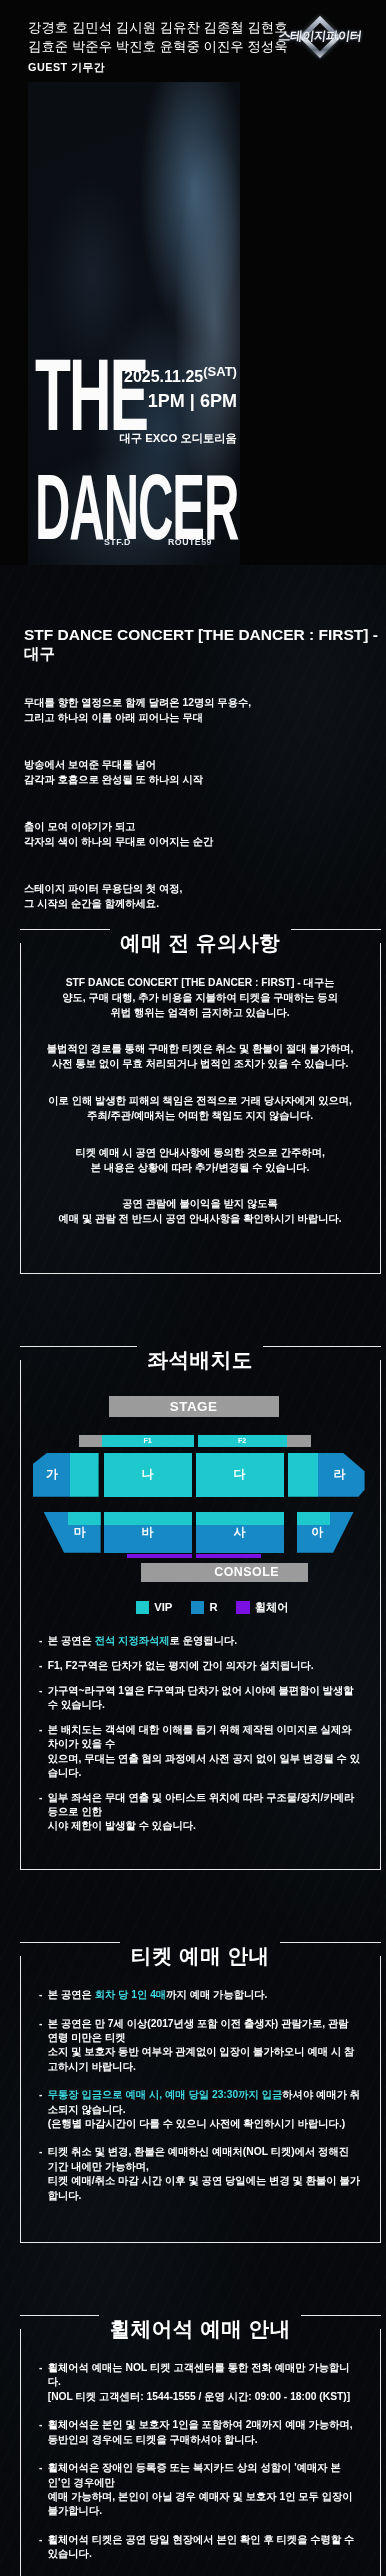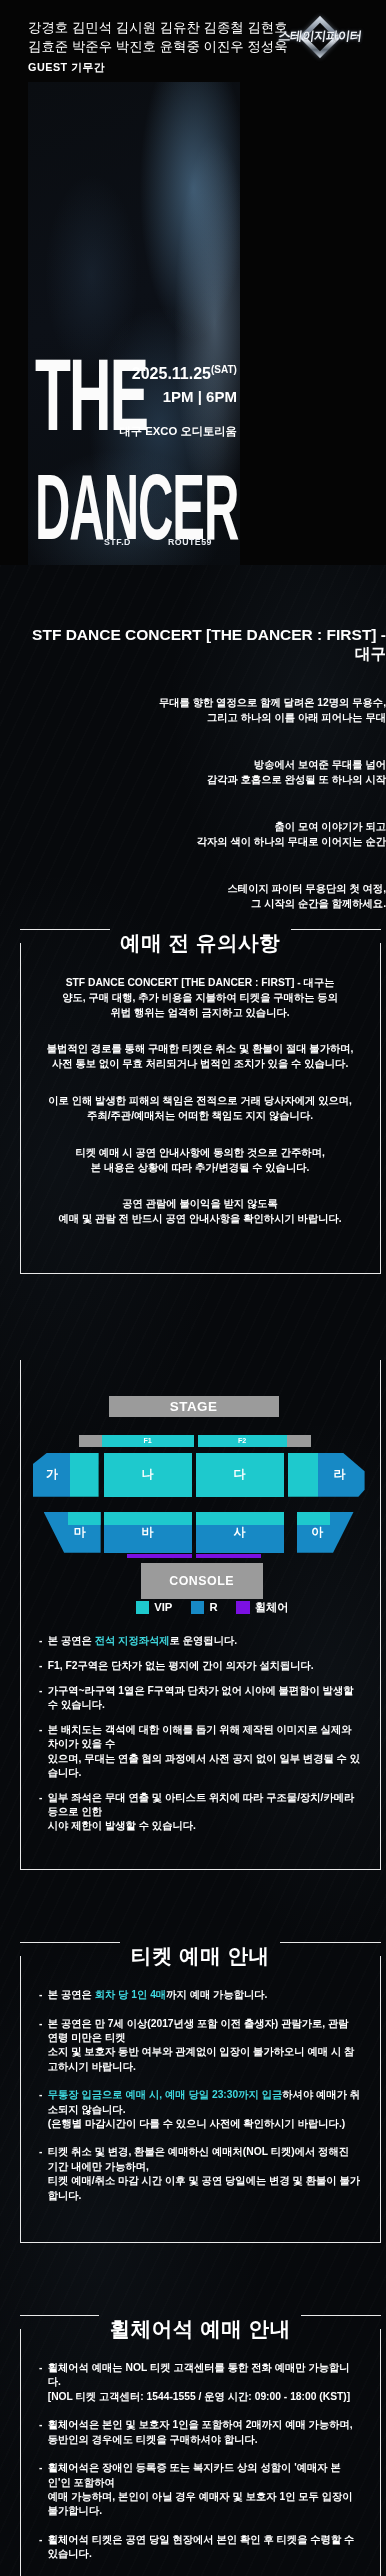--- a/index.html
+++ b/index.html
@@ -26,37 +26,37 @@
       radial-gradient(ellipse 57px 268px at 88% 50%, rgba(160,195,225,.38), transparent 70%),
       radial-gradient(ellipse 98px 170px at 62% 72%, rgba(80,125,165,.34), transparent 72%),
       radial-gradient(ellipse 134px 103px at 45% 92%, rgba(90,130,165,.25), transparent 75%),
       radial-gradient(ellipse 62px 134px at 30% 40%, rgba(70,105,140,.18), transparent 75%),
       linear-gradient(160deg,#0a0d11 0%,#0c1017 45%,#090c10 100%);}
   .poster-title{position:absolute;left:7.2px;top:264px;font-weight:900;color:#fbfbfb;line-height:0.95;}
   .pt-line{font-size:98px;transform:scale(.60,1.05);transform-origin:left top;letter-spacing:-3.1px;white-space:nowrap;}
   .pt-line2{font-size:98px;transform:scale(.50,.95);transform-origin:left top;letter-spacing:-2.1px;white-space:nowrap;margin-top:24px;}
   .poster-date{position:absolute;right:3.1px;top:282px;text-align:right;font-weight:900;}
   .pd-date{font-size:16px;letter-spacing:0;}
-  .pd-sup{font-size:10px;vertical-align:super;}
-  .pd-time{font-size:15px;margin-top:5.2px;}
+  .pd-sup{font-size:13px;vertical-align:super;}
+  .pd-time{font-size:18px;margin-top:5.2px;}
   .pd-venue{font-size:11.3px;margin-top:18.5px;font-weight:bold;}
   .poster-logos{position:absolute;left:76px;top:455px;display:flex;gap:37px;align-items:center;}
   .plogo{font-size:8.8px;font-weight:700;letter-spacing:0.5px;color:#e9edf2;}
 
   
   .smoke{background-color:#07090c;
     background-image:
       radial-gradient(ellipse 216px 361px at 80% 6%, rgba(120,160,190,.06), transparent 65%),
       radial-gradient(ellipse 268px 464px at 15% 28%, rgba(110,150,185,.05), transparent 65%),
       radial-gradient(ellipse 216px 412px at 85% 52%, rgba(120,160,190,.05), transparent 65%),
       radial-gradient(ellipse 258px 464px at 25% 78%, rgba(110,150,185,.05), transparent 65%),
       repeating-linear-gradient(115deg, rgba(255,255,255,.012) 0 1.5px, transparent 1.5px 13.4px);
     padding-bottom:25px;}
 
-  .intro{padding-top:61px;text-align:right;padding-left:24px;}
+  .intro{padding-top:61px;text-align:left;padding-left:24px;}
   .intro-title{font-size:15.5px;font-weight:900;letter-spacing:0;margin-bottom:30px;}
   .intro .para{font-size:13px;font-weight:bold;line-height:22px;margin-bottom:32px;}
 
   
   .sec{position:relative;border:1px solid #e9e9e9;border-top:none;margin:0 0 86px 19.6px;width:361px;
     box-sizing:border-box;padding:32px 0 25px;}
   .sec-head{position:absolute;top:-14px;left:-1px;width:calc(100% + 2.1px);height:28px;display:flex;align-items:flex-start;}
   .hline{flex:1;height:1px;background:#e9e9e9;}
   .sec-title{margin:0 10.3px;font-size:20.6px;line-height:28px;font-weight:900;letter-spacing:0.5px;white-space:nowrap;}
 
@@ -88,21 +88,21 @@
       padding-left:27px;box-sizing:border-box;}
   .ma{left:23px;width:57px;background-image:linear-gradient(to right,rgba(0,0,0,0) 0 42%,#1ec9cd 42%),linear-gradient(#1789c5,#1789c5);
       background-size:100% 13.4px,100% 100%;background-repeat:no-repeat;
       clip-path:polygon(0 0,100% 0,100% 100%,36% 100%);padding-left:15.5px;box-sizing:border-box;}
   .ba{left:83px;width:88px;background:linear-gradient(to bottom,#1ec9cd 0 13.4px,#1789c5 13.4px);}
   .sa{left:175px;width:88px;background:linear-gradient(to bottom,#1ec9cd 0 13.4px,#1789c5 13.4px);}
   .ah{left:276px;width:57px;background-image:linear-gradient(to right,#1ec9cd 0 58%,rgba(0,0,0,0) 58%),linear-gradient(#1789c5,#1789c5);
       background-size:100% 13.4px,100% 100%;background-repeat:no-repeat;
       clip-path:polygon(0 0,100% 0,64% 100%,0 100%);padding-right:15.5px;box-sizing:border-box;}
   .wheel{top:162px;height:4.6px;background:#7b10e2;}
-  .console{left:120px;top:171px;width:122px;height:36px;background:#9b9b9b;font-size:12.4px;font-weight:bold;letter-spacing:0.5px;}
+  .console{left:120px;top:171px;width:122px;height:19px;background:#9b9b9b;font-size:12.4px;font-weight:bold;letter-spacing:0.5px;padding-left:45px;}
   .legend{position:absolute;left:12px;top:208px;width:100%;display:flex;justify-content:center;gap:18.5px;align-items:center;}
   .leg-item{display:flex;align-items:center;gap:5.2px;font-size:11.3px;font-weight:bold;}
   .sw{width:13.4px;height:13.4px;display:inline-block;}
   .seat-notes{padding:12.4px 18.5px 0;}
   .seat-notes .bullet{margin-bottom:10.3px;}
 </style>
 </head>
 <body>
 
 <div class="page">
@@ -182,20 +182,25 @@
             <div class="ln"><span>본 내용은 상황에 따라 추가/변경될 수 있습니다.</span></div>
           </div>
           <div class="para">
             <div class="ln"><span>공연 관람에 불이익을 받지 않도록</span></div>
             <div class="ln"><span>예매 및 관람 전 반드시 공연 안내사항을 확인하시기 바랍니다.</span></div>
           </div>
         </div>
     </div>
 
     <div class="sec">
+      <div class="sec-head">
+        <span class="hline"></span>
+        <h2 class="sec-title">좌석배치도</h2>
+        <span class="hline"></span>
+      </div>
       <div class="chart">
         <div class="blk stage">STAGE</div>
         <div class="blk fgray" style="left:58px;width:24px;"></div>
         <div class="blk fbar" style="left:81px;width:92px;">F1</div>
         <div class="blk fbar" style="left:177px;width:89px;">F2</div>
         <div class="blk fgray" style="left:266px;width:24px;"></div>
         <div class="blk row1 ga">가</div>
         <div class="blk row1 na cyanbg">나</div>
         <div class="blk row1 da cyanbg">다</div>
         <div class="blk row1 ra">라</div>
@@ -311,21 +316,21 @@
           <div class="bullet">
             <span class="dash">-</span>
             <div class="bl">
               <div class="ln"><span>휠체어석은 본인 및 보호자 1인을 포함하여 2매까지 예매 가능하며,</span></div>
               <div class="ln"><span>동반인의 경우에도 티켓을 구매하셔야 합니다.</span></div>
             </div>
           </div>
           <div class="bullet">
             <span class="dash">-</span>
             <div class="bl">
-              <div class="ln"><span>휠체어석은 장애인 등록증 또는 복지카드 상의 성함이 '예매자 본인'인 포함하여</span></div>
+              <div class="ln"><span>휠체어석은 장애인 등록증 또는 복지카드 상의 성함이 '예매자 본인'인 경우에만</span></div>
               <div class="ln"><span>예매 가능하며, 본인이 아닐 경우 예매자 및 보호자 1인 모두 입장이 불가합니다.</span></div>
             </div>
           </div>
           <div class="bullet">
             <span class="dash">-</span>
             <div class="bl">
               <div class="ln"><span>휠체어석 티켓은 공연 당일 현장에서 본인 확인 후 티켓을 수령할 수 있습니다.</span></div>
             </div>
           </div>
         </div>

